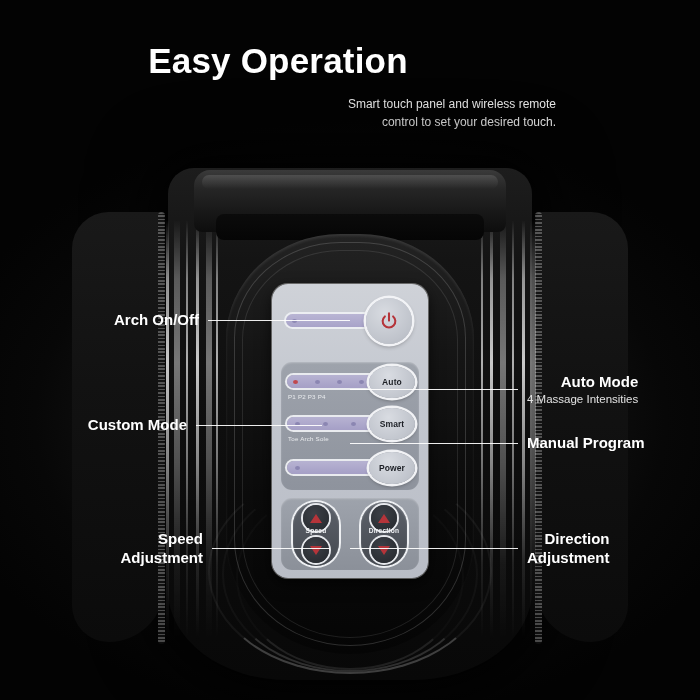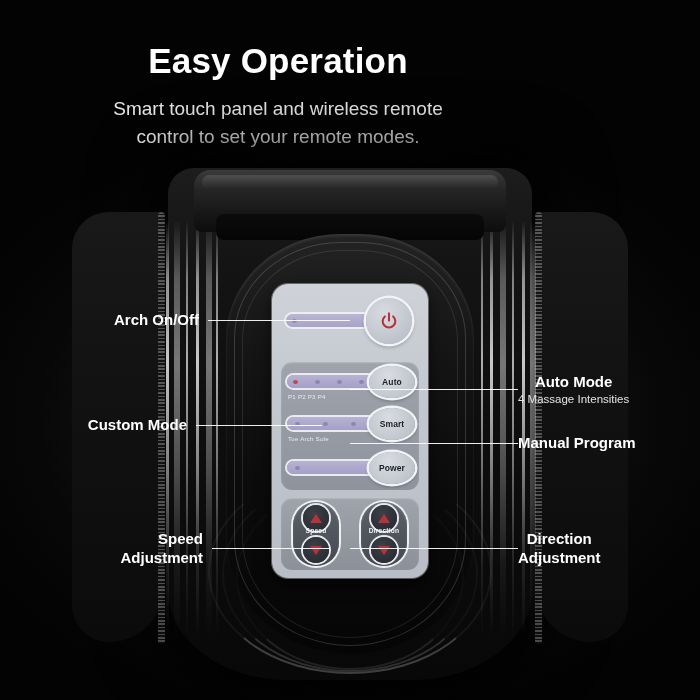--- a/index.html
+++ b/index.html
@@ -22,21 +22,21 @@
 
   
   .header { position:absolute; top:0; left:0; width:556px; text-align:center; }
   .title {
     margin-top:42px;
     font-size:35px; font-weight:bold; letter-spacing:.2px; color:#ffffff;
     line-height:1.1;
   }
   .subtitle {
     margin-top:14px;
-    font-size:19px; font-weight:400; color:#e8e8e8; line-height:1.5;
+    font-size:12px; font-weight:400; color:#e8e8e8; line-height:1.5;text-align:right;
   }
 
   
   .device {
     position:absolute; left:168px; top:168px; width:364px; height:520px;
   }
   
   .device-body {
     position:absolute; left:0; top:0; width:364px; height:512px;
     background:
@@ -228,42 +228,42 @@
   .callout { position:absolute; display:flex; align-items:center; }
   .callout .ctext { white-space:nowrap; }
   .c-title { font-size:15px; font-weight:bold; color:#ffffff; line-height:1.25; }
   .c-sub   { font-size:11.5px; font-weight:400; color:#e2e2e2; line-height:1.3; }
   .lead {
     height:1px; background:#ffffff; opacity:.92; flex:0 0 auto;
   }
 
   .callout.left  { justify-content:flex-end; }
   .callout.left .ctext { text-align:right; margin-right:9px; }
-  .callout.right .ctext { text-align:center; }
+  .callout.right .ctext { text-align:right; margin-left:9px; }
 
   
   .co-power  { left:40px;  top:311px; width:310px; }
   .co-custom { left:40px;  top:416px; width:282px; }
   .co-speed  { left:40px;  top:530px; width:290px; }
   
   .co-auto   { left:350px; top:373px; width:340px; }
   .co-manual { left:350px; top:434px; width:310px; }
   .co-dir    { left:350px; top:530px; width:330px; }
 </style>
 </head>
 <body>
 
 <div id="stage">
   <div class="backdrop"></div>
 
   <div class="header">
     <div class="title">Easy Operation</div>
     <div class="subtitle">
       <div>Smart touch panel and wireless remote</div>
-      <div>control to set your remote modes.</div>
+      <div>control to set your desired touch.</div>
     </div>
   </div>
 
   <div class="device">
     <div class="device-body"></div>
 
     <div class="wing left"></div>
     <div class="wing right"></div>
 
     <div class="zipper left"></div>

